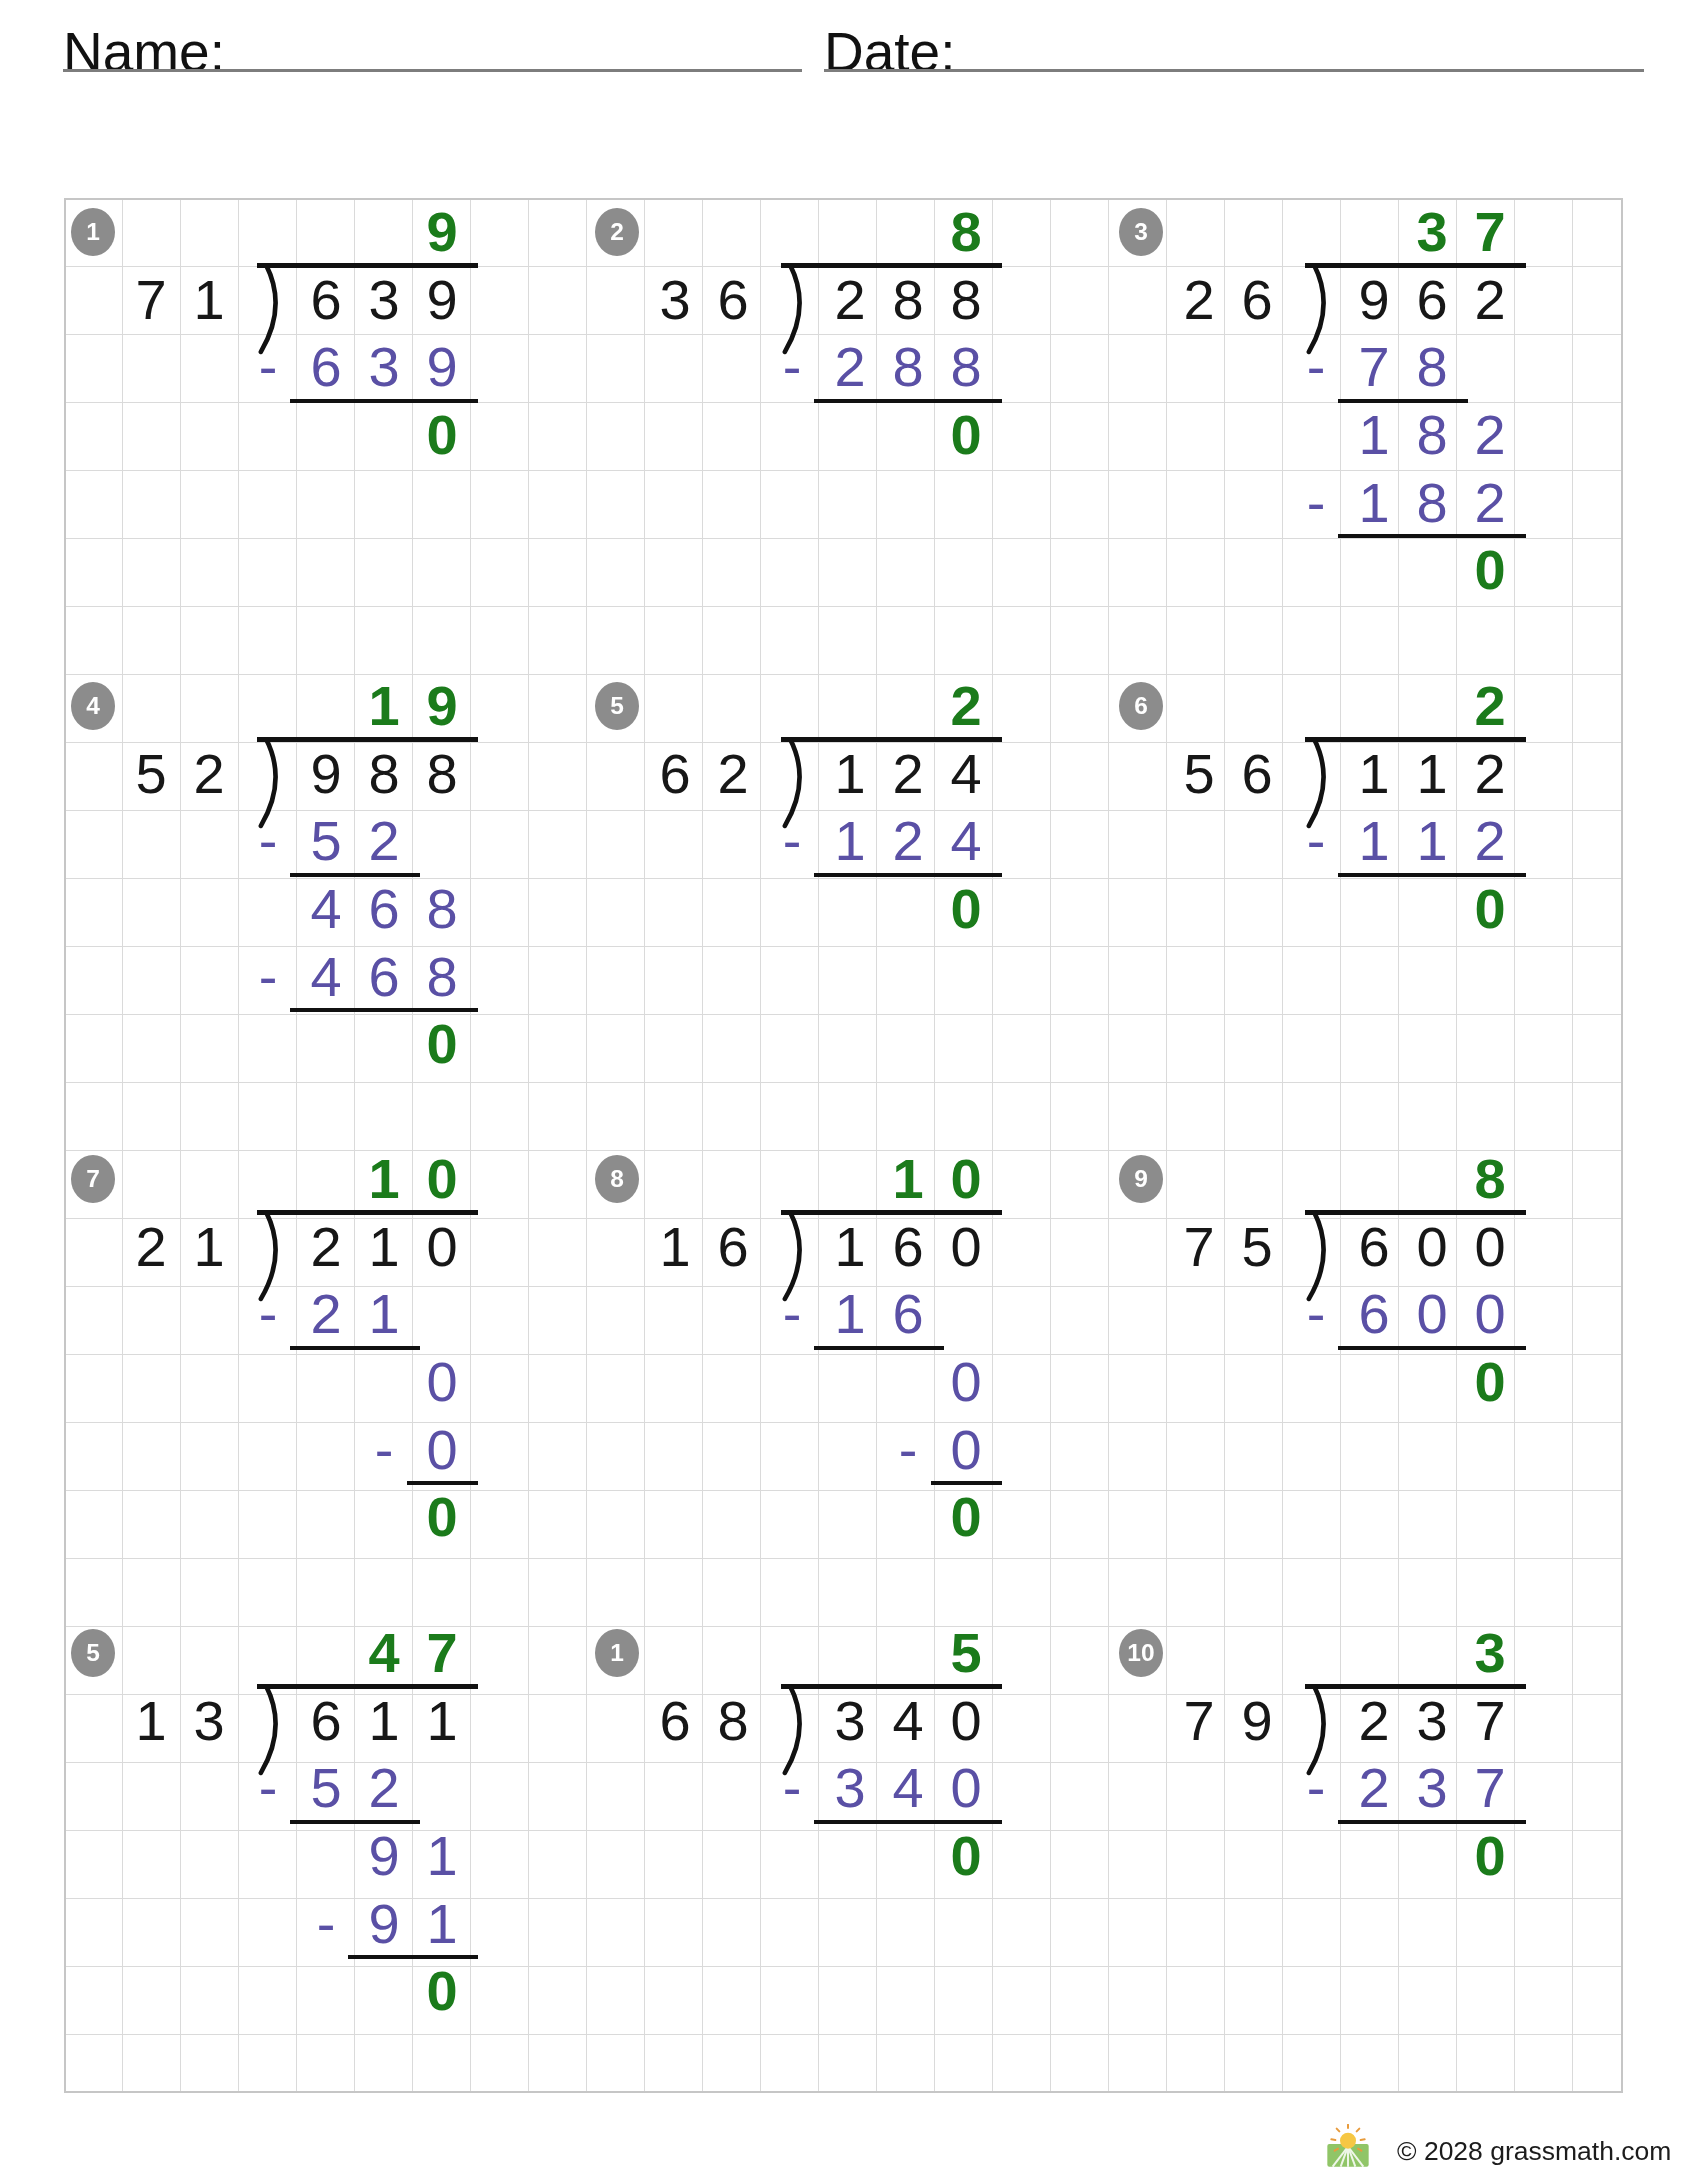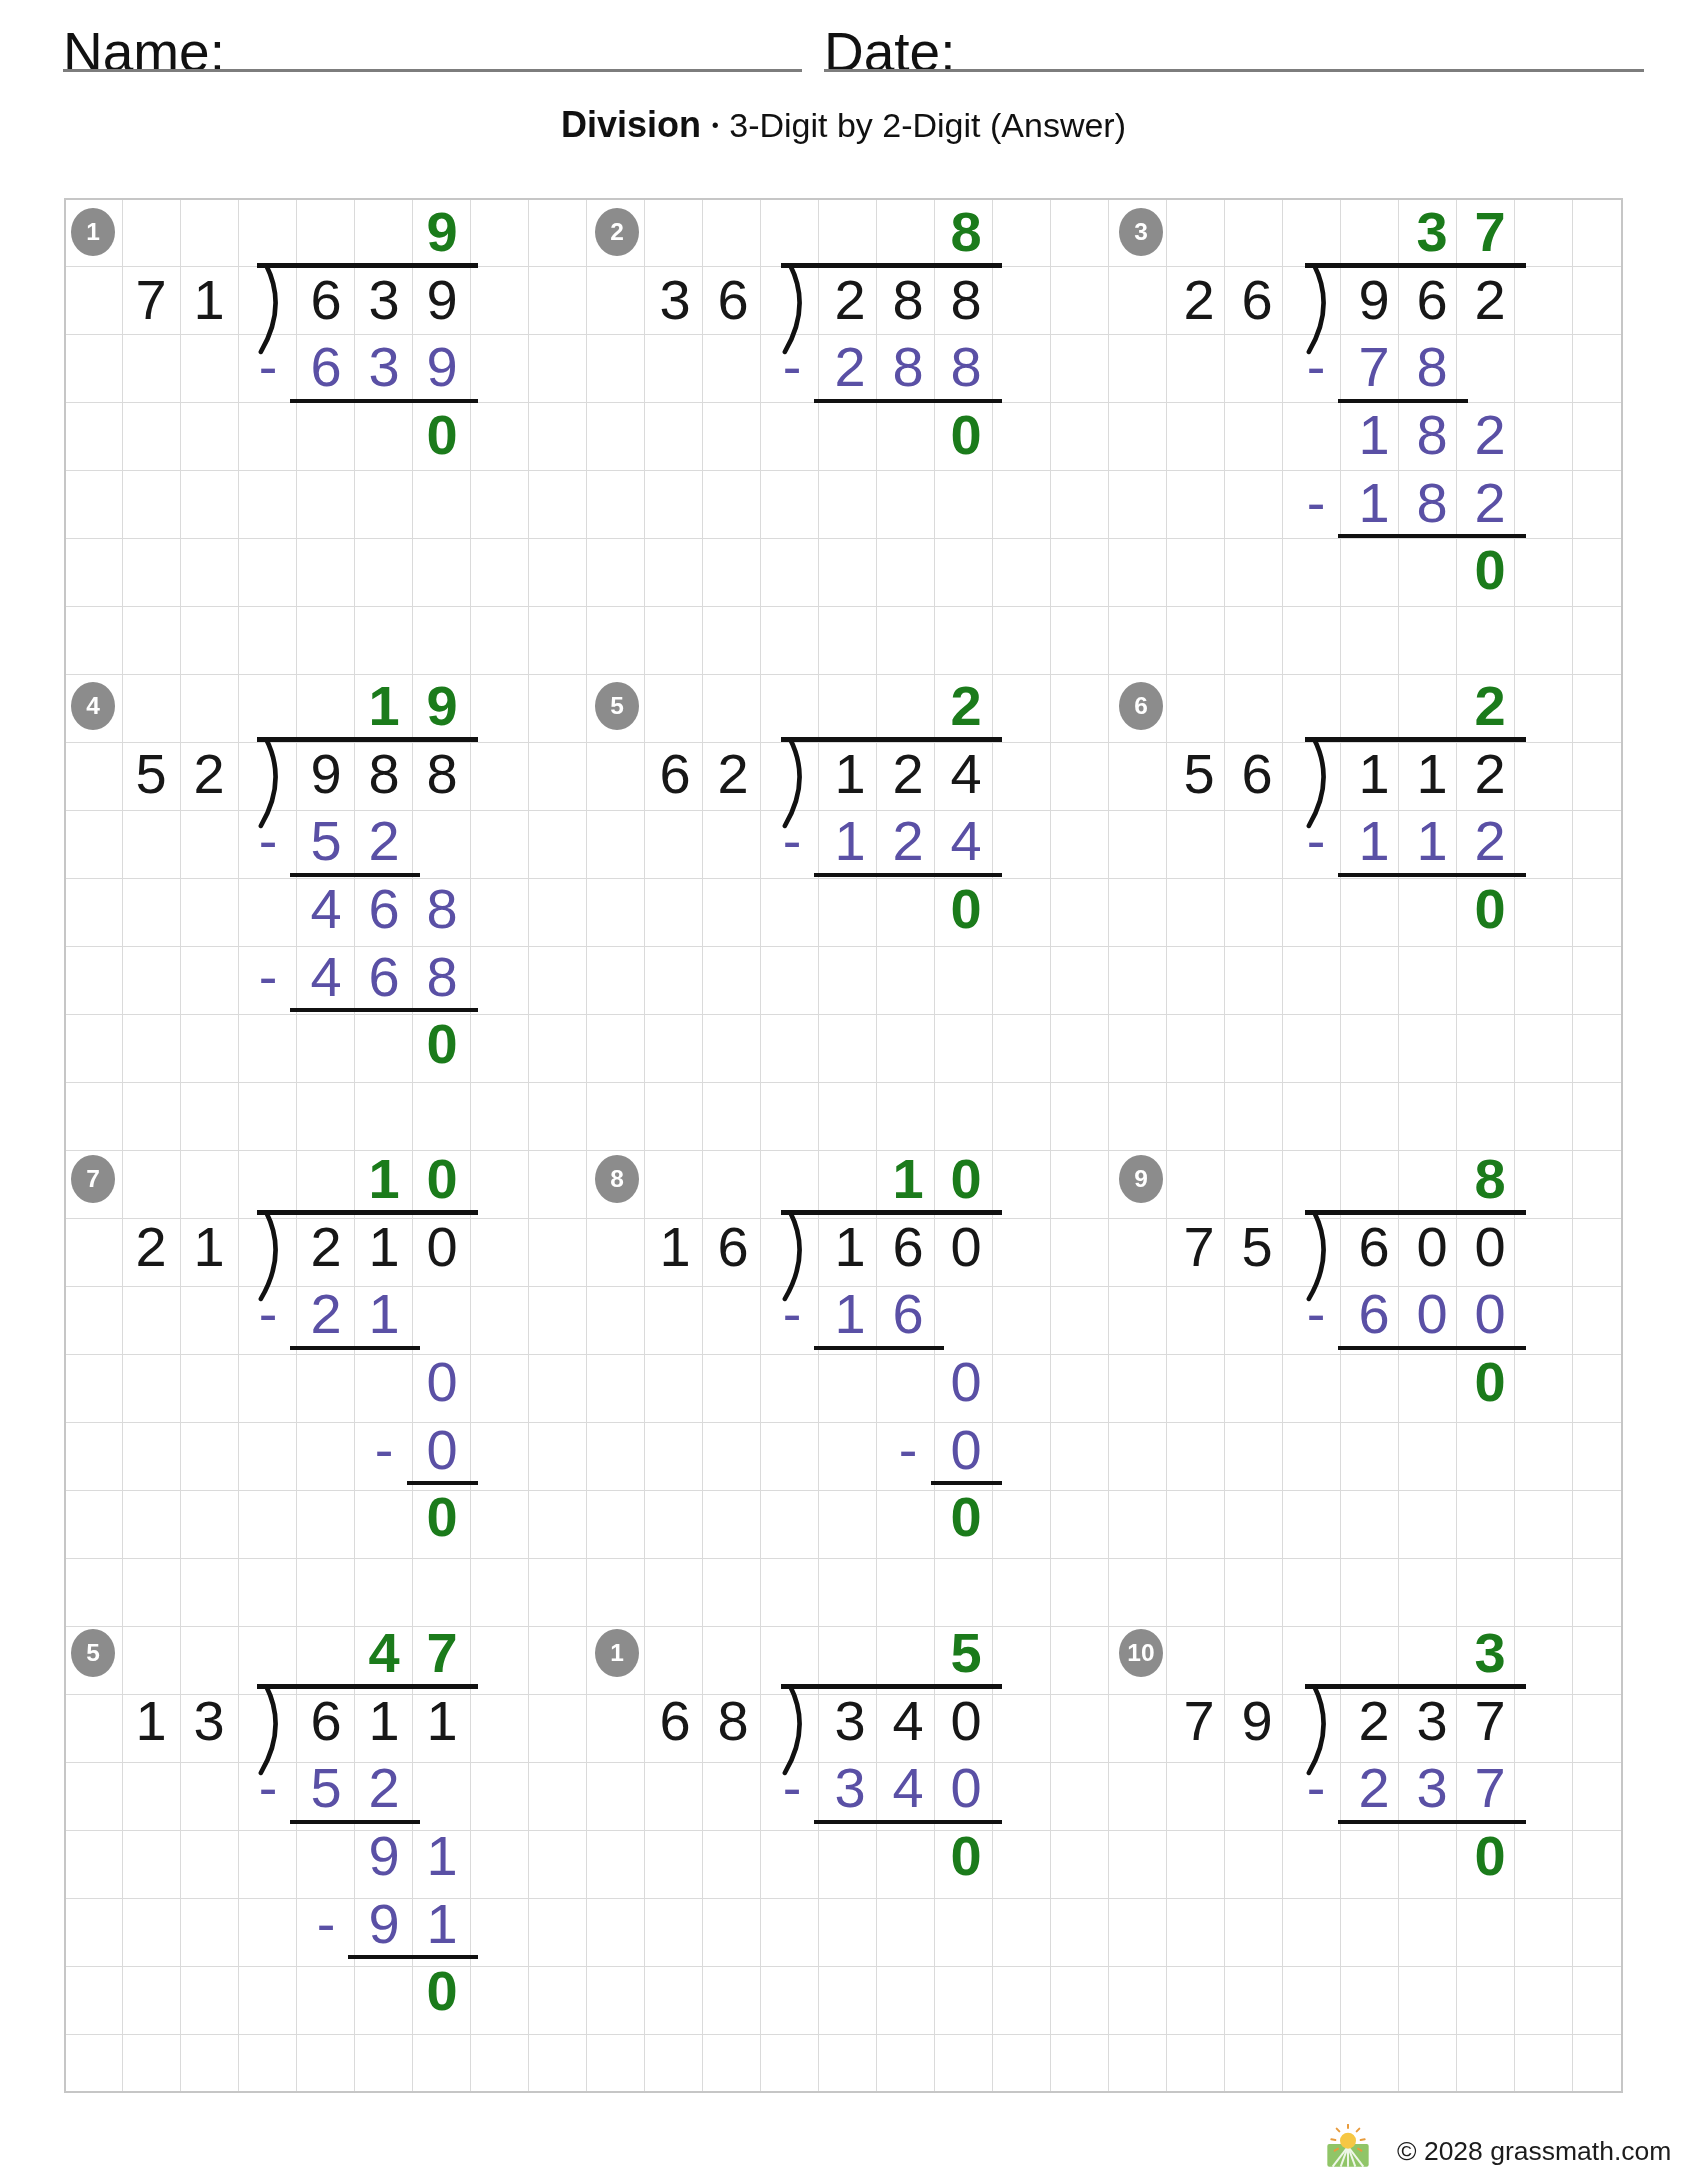--- a/index.html
+++ b/index.html
@@ -99,23 +99,20 @@
 <body>
 
 <div class="page" id="page">
 
   <div class="hdr-label" style="left:63px;top:25px;">Name:</div>
   <div class="hdr-line" style="left:63px;top:69px;width:739px;"></div>
 
   <div class="hdr-label" style="left:824px;top:25px;">Date:</div>
   <div class="hdr-line" style="left:824px;top:69px;width:820px;"></div>
 
-  <div class="title-row">
-    <span class="title-bold">Division</span><span class="title-sep">•</span><span class="title-sub">3-Digit by 2-Digit (Answer)</span>
-  </div>
 
   <div class="grid"></div>
 
 
   <svg class="footer-logo" width="44" height="44" viewBox="0 0 66 66">
     <rect x="2" y="30" width="62" height="34" rx="3" fill="#90c567"></rect>
     <g stroke="#ffffff" stroke-width="3" opacity="0.85">
       <line x1="33" y1="34" x2="10" y2="64"></line>
       <line x1="33" y1="34" x2="22" y2="64"></line>
       <line x1="33" y1="34" x2="33" y2="64"></line>

